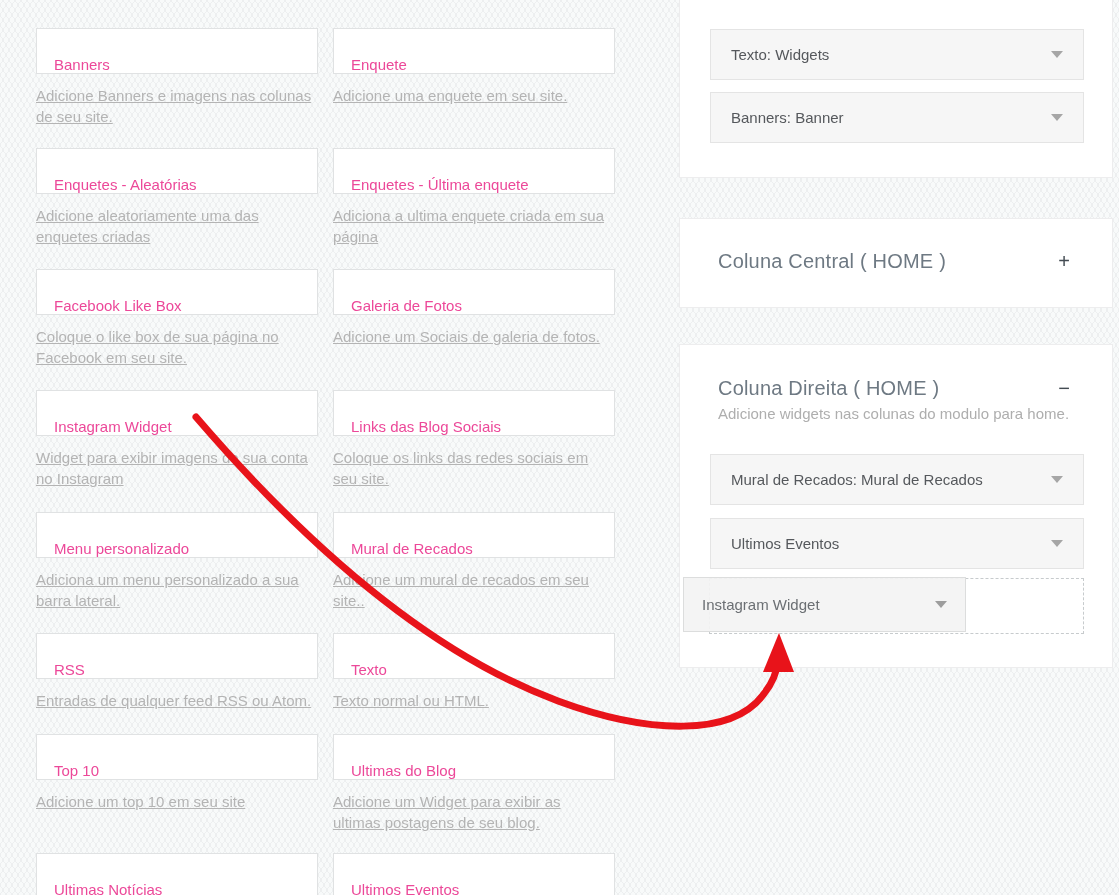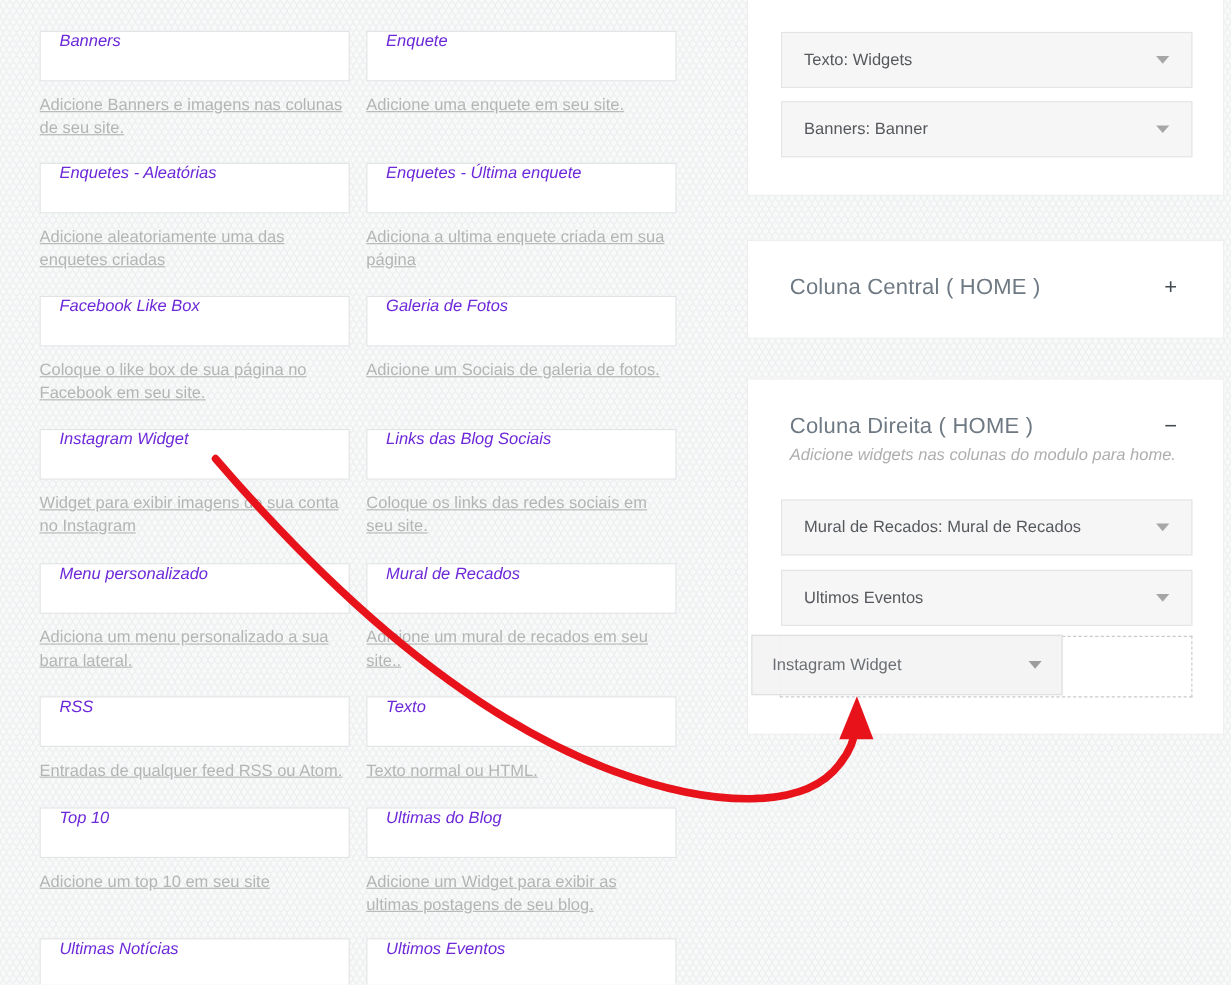--- a/index.html
+++ b/index.html
@@ -18,25 +18,24 @@
     background-size:6px 10px,6px 10px;
     background-position:0 0,3px 5px;
   }
   
   .cell{position:absolute;width:282px;}
   .wbox{
     box-sizing:border-box;
     width:282px;height:46px;
     background:#ffffff;
     border:1px solid #e0e2e3;
-    display:flex;align-items:flex-start;
+    display:flex;align-items:flex-end;
     padding-left:17px;
-    font-size:15px;color:#6d28d9;
+    font-size:15px;color:#ec4899;
     cursor:move;
-    font-style:italic;
   }
   .wdesc{
     margin-top:11px;
     width:276px;
     font-size:15px;line-height:21px;
     color:#b4b4b4;
     text-decoration:underline;
   }
   
   .card{
@@ -70,21 +69,20 @@
     font-size:20px;color:#6e7983;
     letter-spacing:.2px;
   }
   .toggle{
     position:absolute;right:42px;
     font-size:20px;color:#434b52;
     cursor:pointer;
   }
   .card-sub{
     position:absolute;left:38px;right:40px;
-    font-style:italic;
     font-size:15px;color:#aeaeae;
   }
   .drop-placeholder{
     position:absolute;
     box-sizing:border-box;
     left:29px;top:233px;
     width:375px;height:56px;
     border:1px dashed #c7cbcd;
   }
   .drag-bar{

